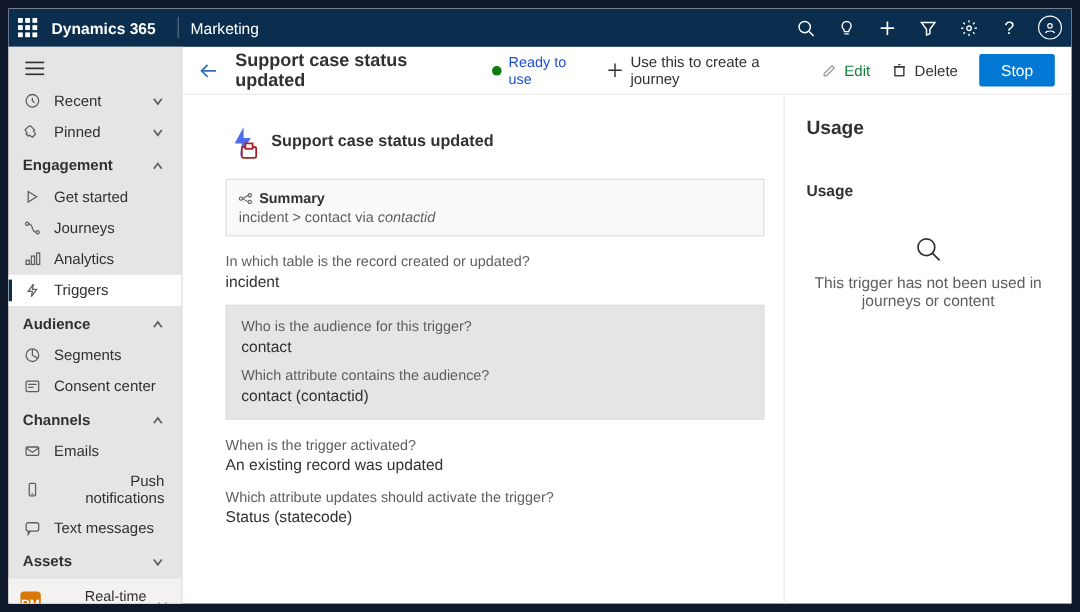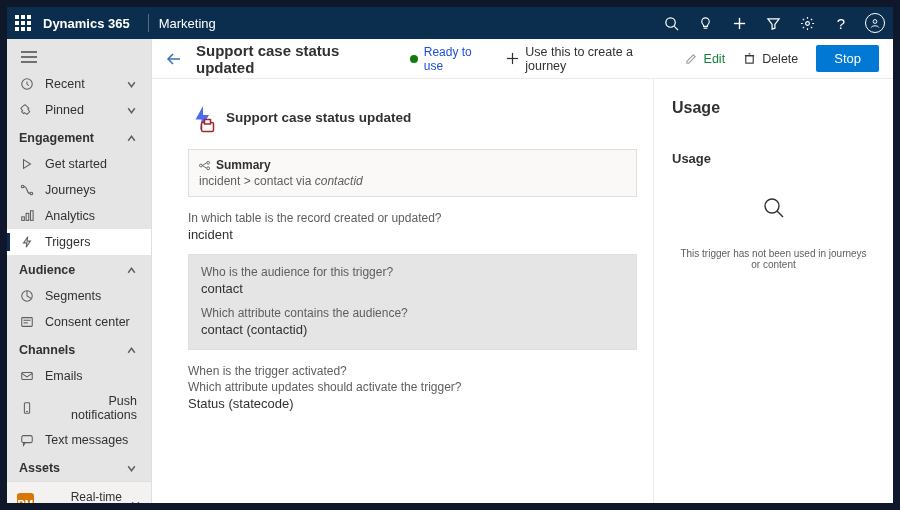--- a/index.html
+++ b/index.html
@@ -57,21 +57,21 @@
   .field-label { font-size:12px; color:#605e5c; margin-top:2px;}
   .field-value { font-size:13px; color:#323130; margin-top:2px; margin-bottom:12px;}
   .audience-box { border:1px solid #e1dfdd; background:#e5e5e5; padding:10px 12px; margin-bottom:14px;}
   .audience-box .field-label { margin-top:0;}
   .audience-box .field-value { margin-bottom:10px;}
   .audience-box .field-value:last-child { margin-bottom:2px;}
   
   .usage { width:240px; border-left:1px solid #edebe9; padding:20px 18px 16px; display:flex; flex-direction:column; font-size:12.5px;}
   .usage-title { font-size:16px; font-weight:600; margin-bottom:34px;}
   .usage-sub { font-weight:600; font-size:13px; margin-bottom:30px;}
-  .usage-empty { display:flex; flex-direction:column; align-items:center; color:#605e5c; text-align:center; gap:28px; font-size:10px; padding:0 6px;}
+  .usage-empty { display:flex; flex-direction:column; align-items:center; color:#605e5c; text-align:center; gap:8px; font-size:13px; padding:0 6px;}
   .mag { width:24px; height:24px;}
   svg { display:block; }
   .chev-svg { width:11px; height:11px; }
 </style>
 </head>
 <body>
 
 <div class="root">
 
   <div class="topbar">
@@ -379,20 +379,21 @@
             <div class="field-value">incident</div>
 
             <div class="audience-box">
               <div class="field-label">Who is the audience for this trigger?</div>
               <div class="field-value">contact</div>
               <div class="field-label">Which attribute contains the audience?</div>
               <div class="field-value">contact (contactid)</div>
             </div>
 
             <div class="field-label">When is the trigger activated?</div>
+            <div class="field-value">An existing record was updated</div>
 
             <div class="field-label">Which attribute updates should activate the trigger?</div>
             <div class="field-value">Status (statecode)</div>
           </div>
         </div>
 
         <div class="usage">
           <div class="usage-title">Usage</div>
           <div class="usage-sub">Usage</div>
           <div class="usage-empty">

